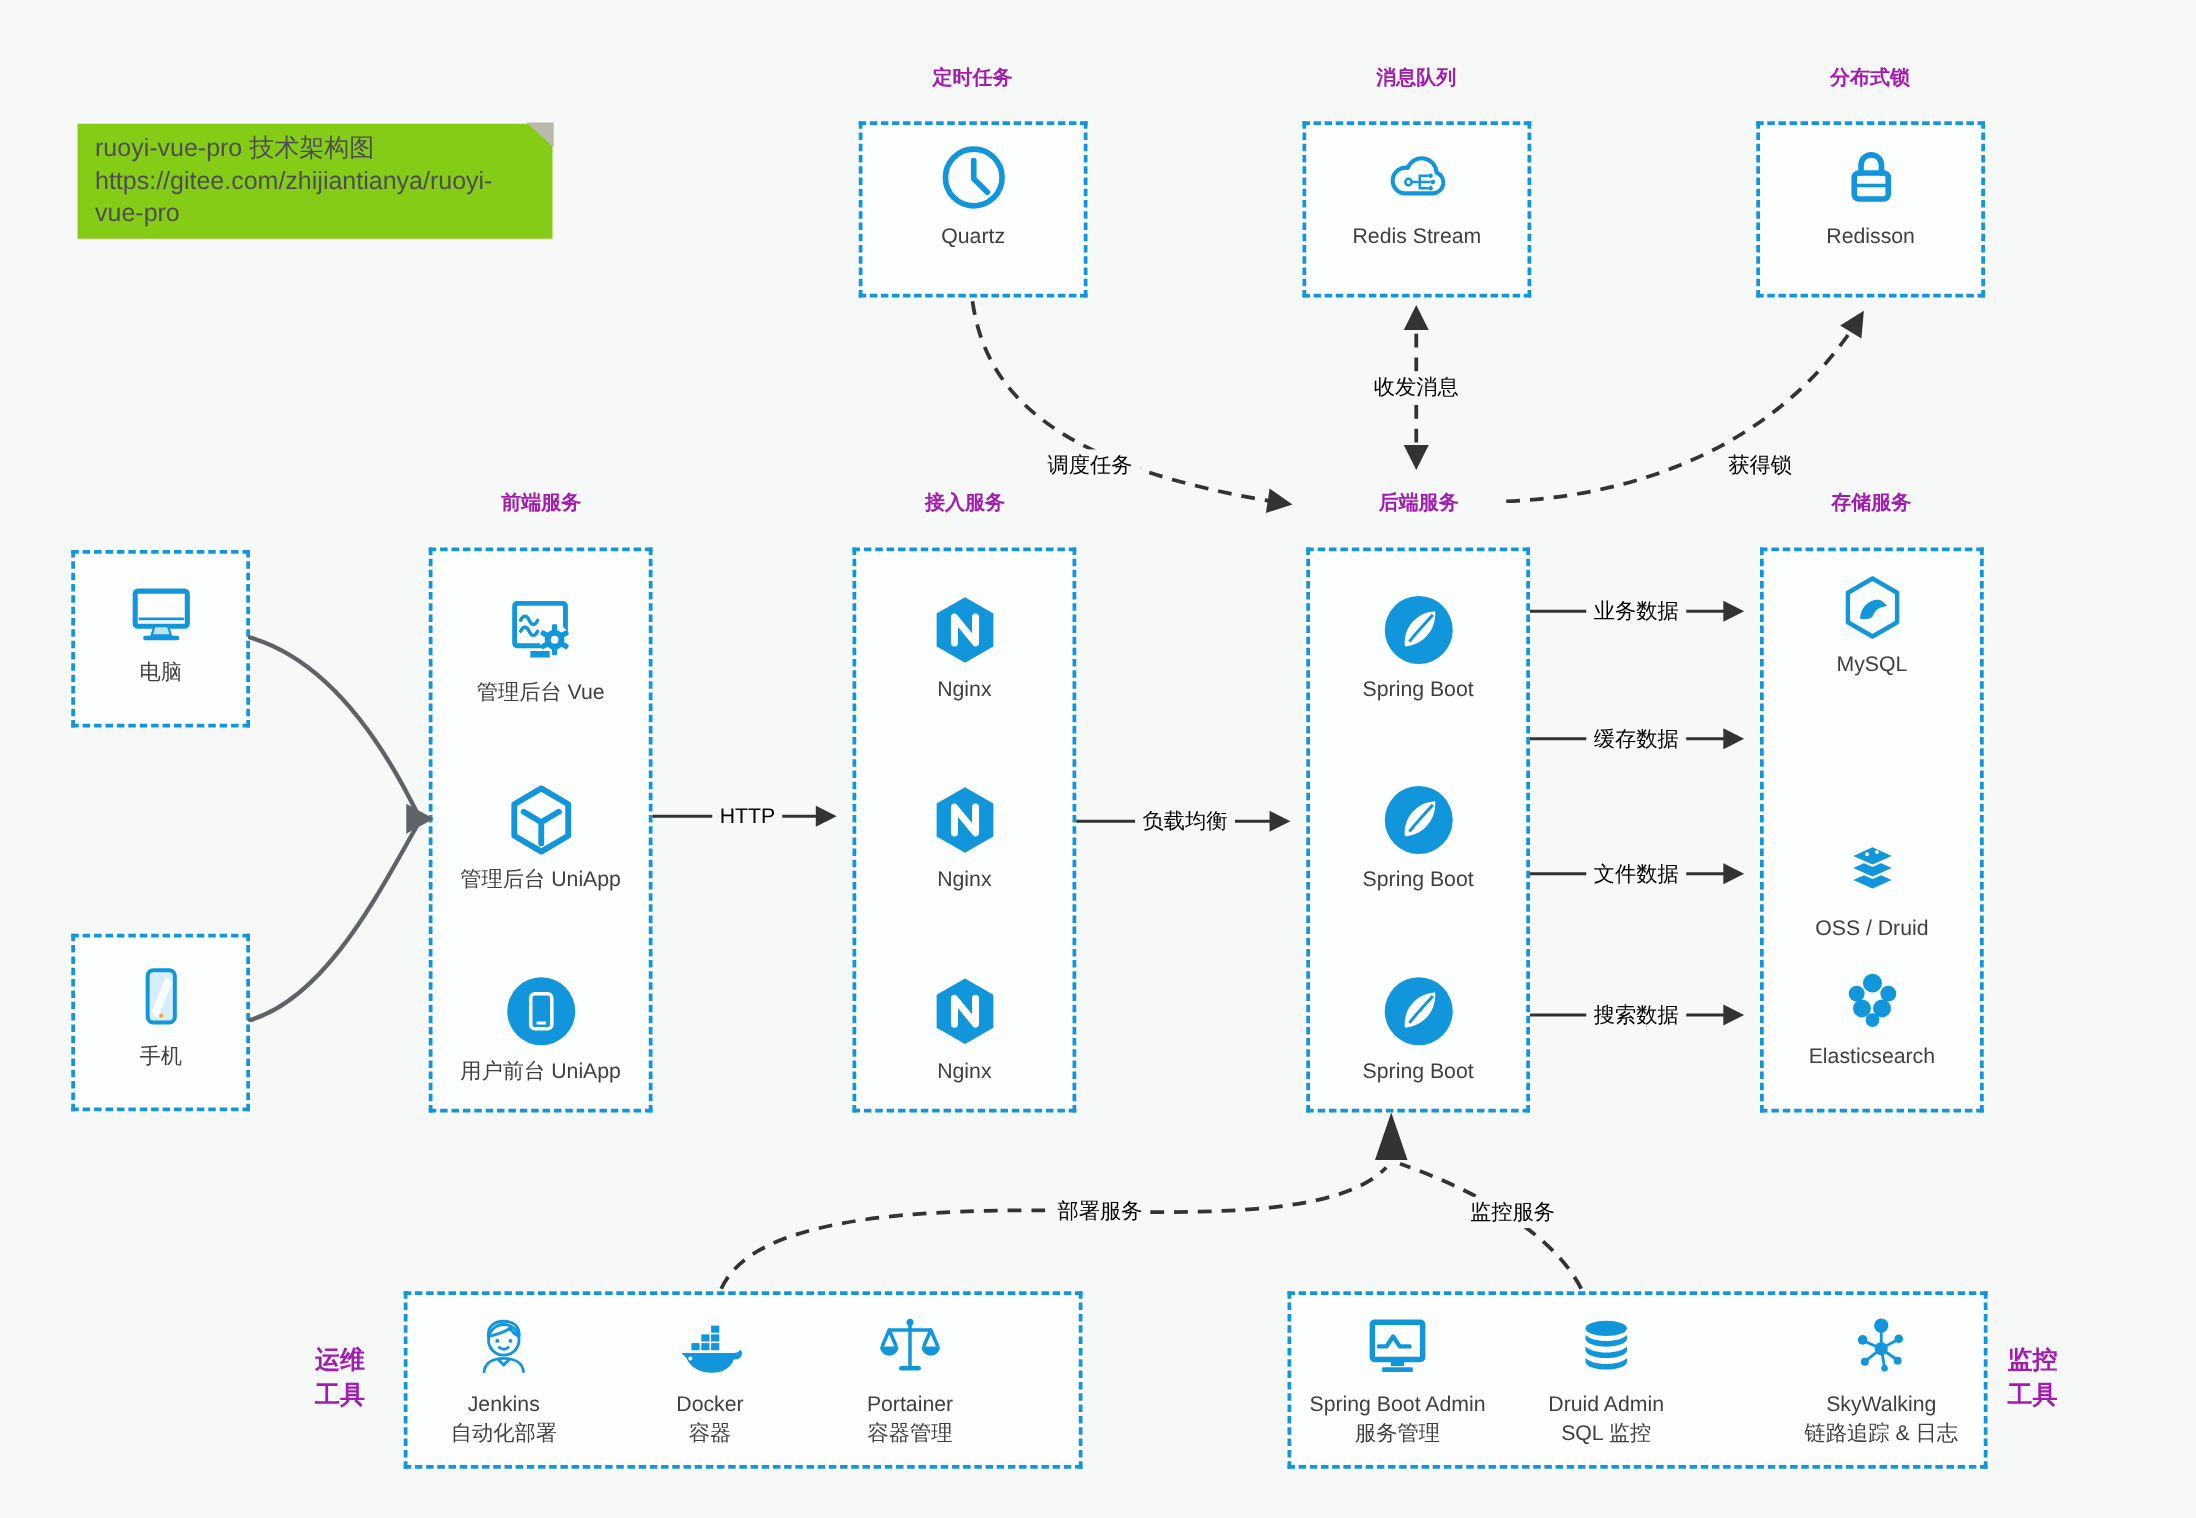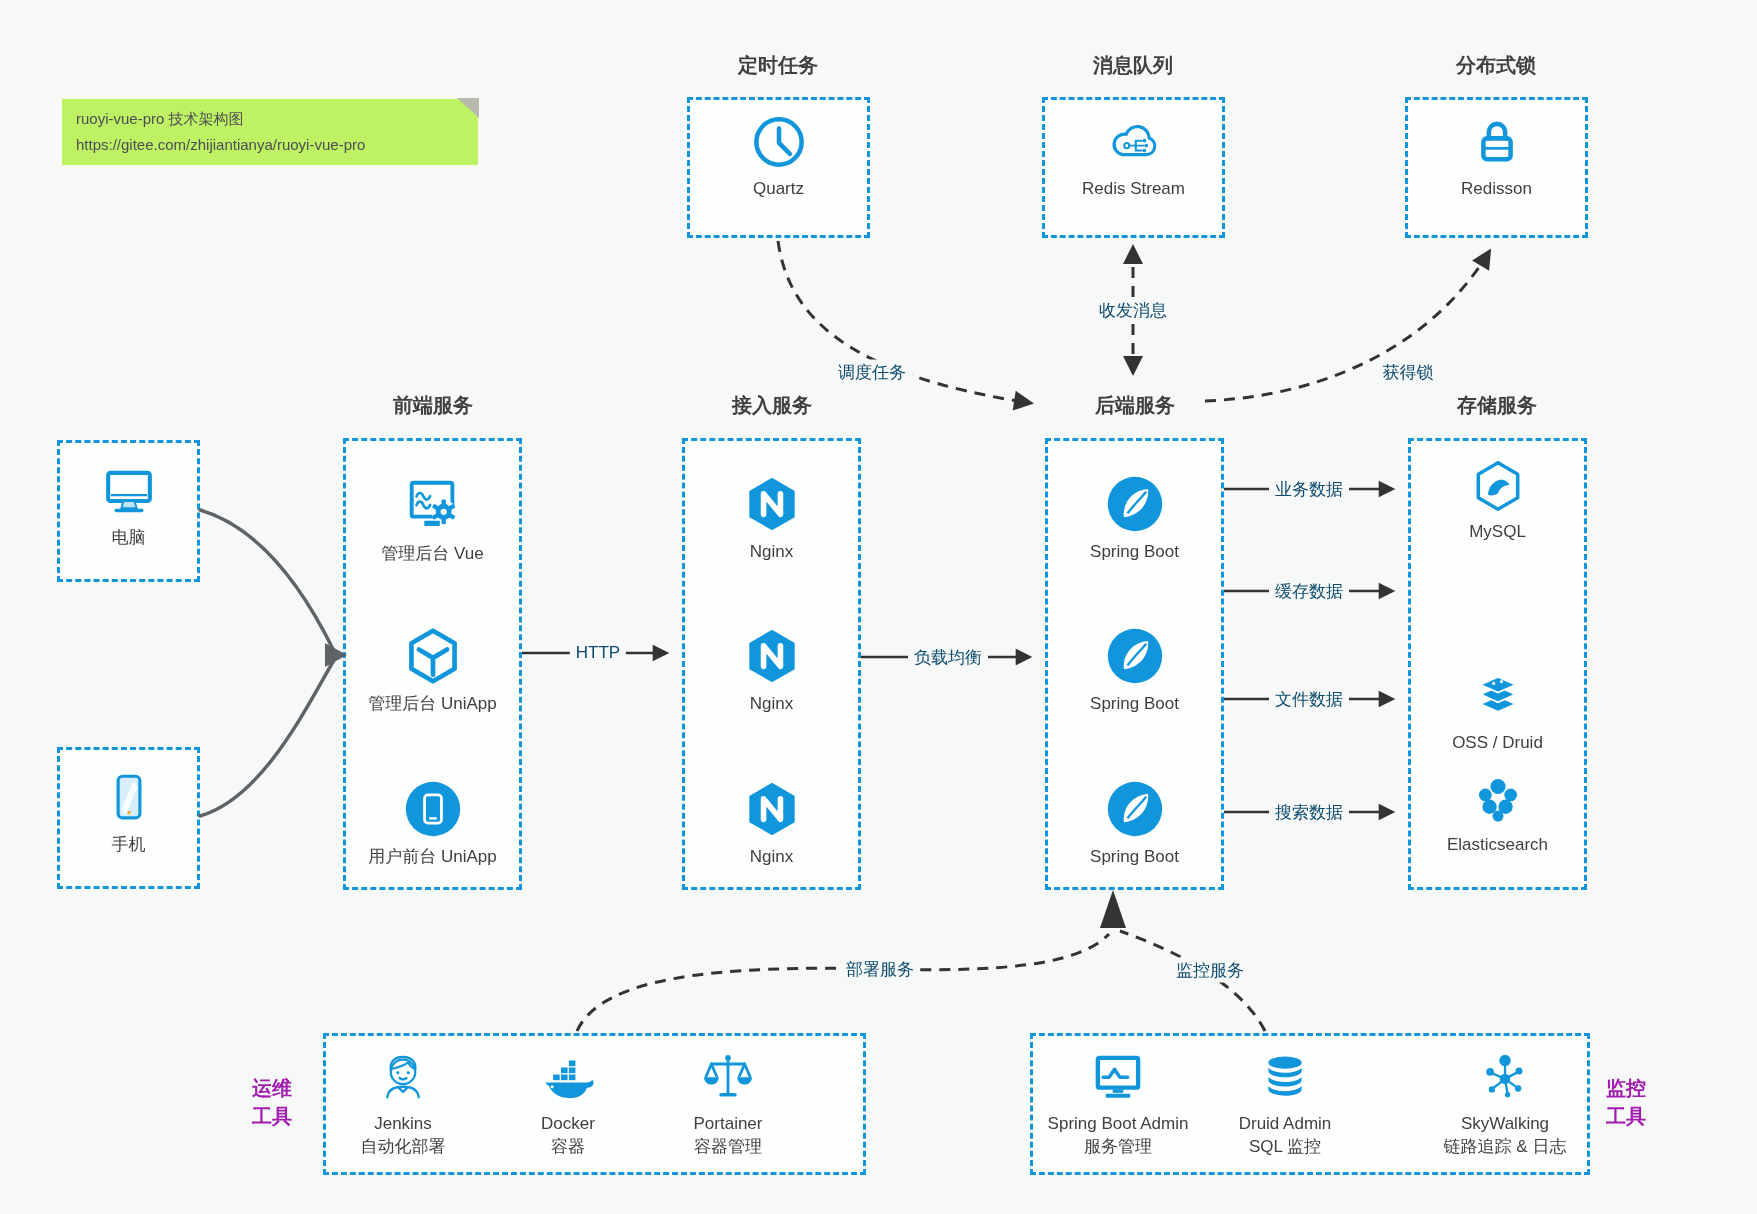--- a/index.html
+++ b/index.html
@@ -1,28 +1,28 @@
 <!DOCTYPE html>
 <html><head>
 <meta charset="utf-8">
 <style>
   html,body{margin:0;padding:0;background:#f7f8f8;font-family:"Liberation Sans",sans-serif;}
   .canvas{position:relative;width:1757px;height:1214px;background:#f7f8f8;overflow:hidden;}
   .dash-box{position:absolute;border:3px dashed #1296db;background:#fdfefe;box-sizing:border-box;z-index:1;}
-  .col-title{position:absolute;transform:translateX(-50%);color:#404040;font-size:20px;font-weight:bold;white-space:nowrap;z-index:3;}
+  .col-title{position:absolute;transform:translateX(-50%);color:#a21caf;font-size:16px;font-weight:bold;white-space:nowrap;z-index:3;}
   .side-title{position:absolute;color:#a21caf;font-size:20px;font-weight:bold;text-align:left;line-height:28px;z-index:3;}
   .node{position:absolute;display:flex;flex-direction:column;align-items:center;gap:7px;z-index:3;}
   .node svg{display:block;}
   .node .lbl{font-size:17px;color:#3f3f42;white-space:nowrap;line-height:22px;text-align:center;}
   .overlay{position:absolute;left:0;top:0;z-index:2;}
   .gline{stroke:#5f6368;stroke-width:3.5;fill:none;stroke-linecap:round;}
   .sline{stroke:#333;stroke-width:2.5;fill:none;}
   .dline{stroke:#333;stroke-width:3;fill:none;stroke-dasharray:11 8;}
-  .edge-label{position:absolute;transform:translate(-50%,-50%);background:#f7f8f8;padding:1px 6px;font-size:17px;color:#0c4a6e;white-space:nowrap;z-index:4;}
-  .note{position:absolute;left:62px;top:99px;width:416px;background:#bef264;color:#4e4e52;font-size:15px;line-height:26px;padding:7px 14px;box-sizing:border-box;z-index:3;}
+  .edge-label{position:absolute;transform:translate(-50%,-50%);background:#f7f8f8;padding:1px 6px;font-size:17px;color:#000000;white-space:nowrap;z-index:4;}
+  .note{position:absolute;left:62px;top:99px;width:380px;background:#84cc16;color:#4e4e52;font-size:20px;line-height:26px;padding:7px 14px;box-sizing:border-box;z-index:3;}
   .note .fold{position:absolute;top:-1px;right:-1px;width:0;height:0;border-top:20px solid #b9b9ac;border-left:22px solid transparent;}
 </style>
 </head>
 <body>
 
 <svg style="position:absolute;width:0;height:0" aria-hidden="true">
 <defs>
   <symbol id="i-clock" viewBox="0 0 64 64">
     <circle cx="32" cy="32" r="25" fill="none" stroke="#1296db" stroke-width="5"></circle>
     <path d="M32 17v16l12 12" fill="none" stroke="#1296db" stroke-width="5" stroke-linecap="round" stroke-linejoin="round"></path>

